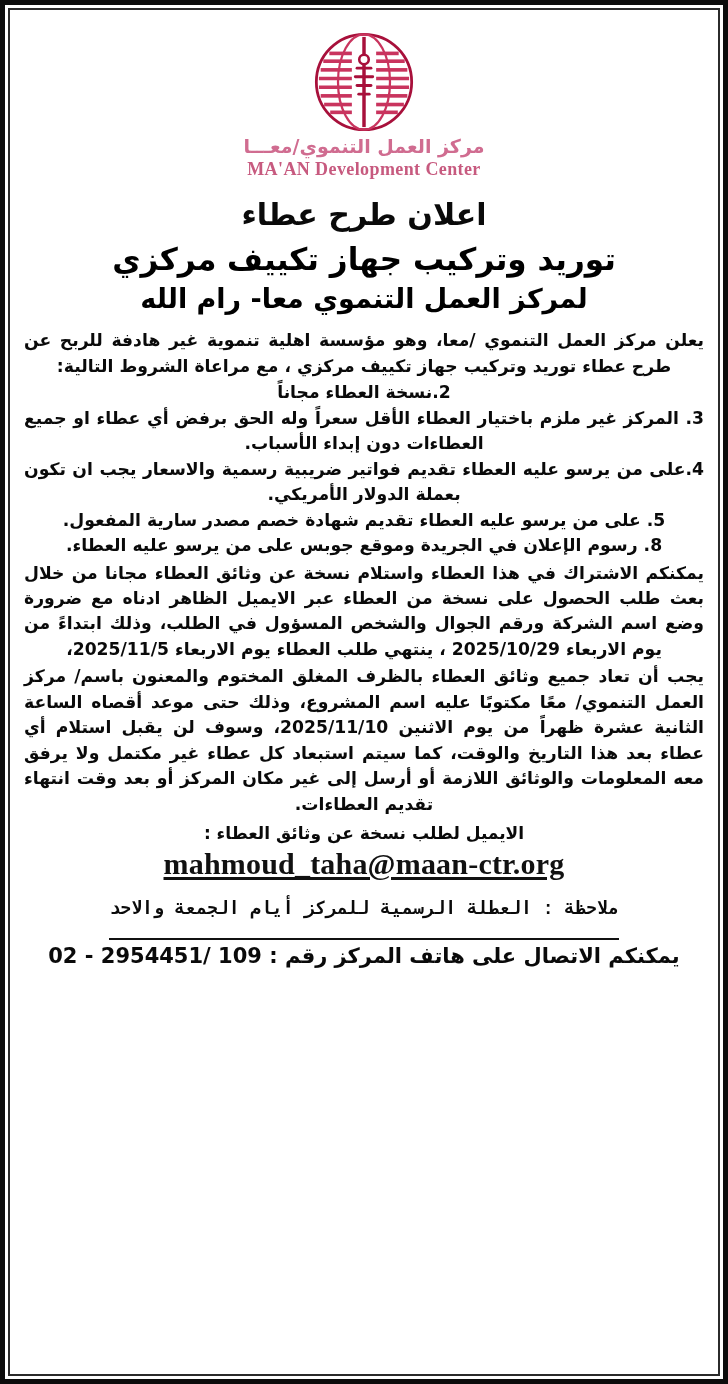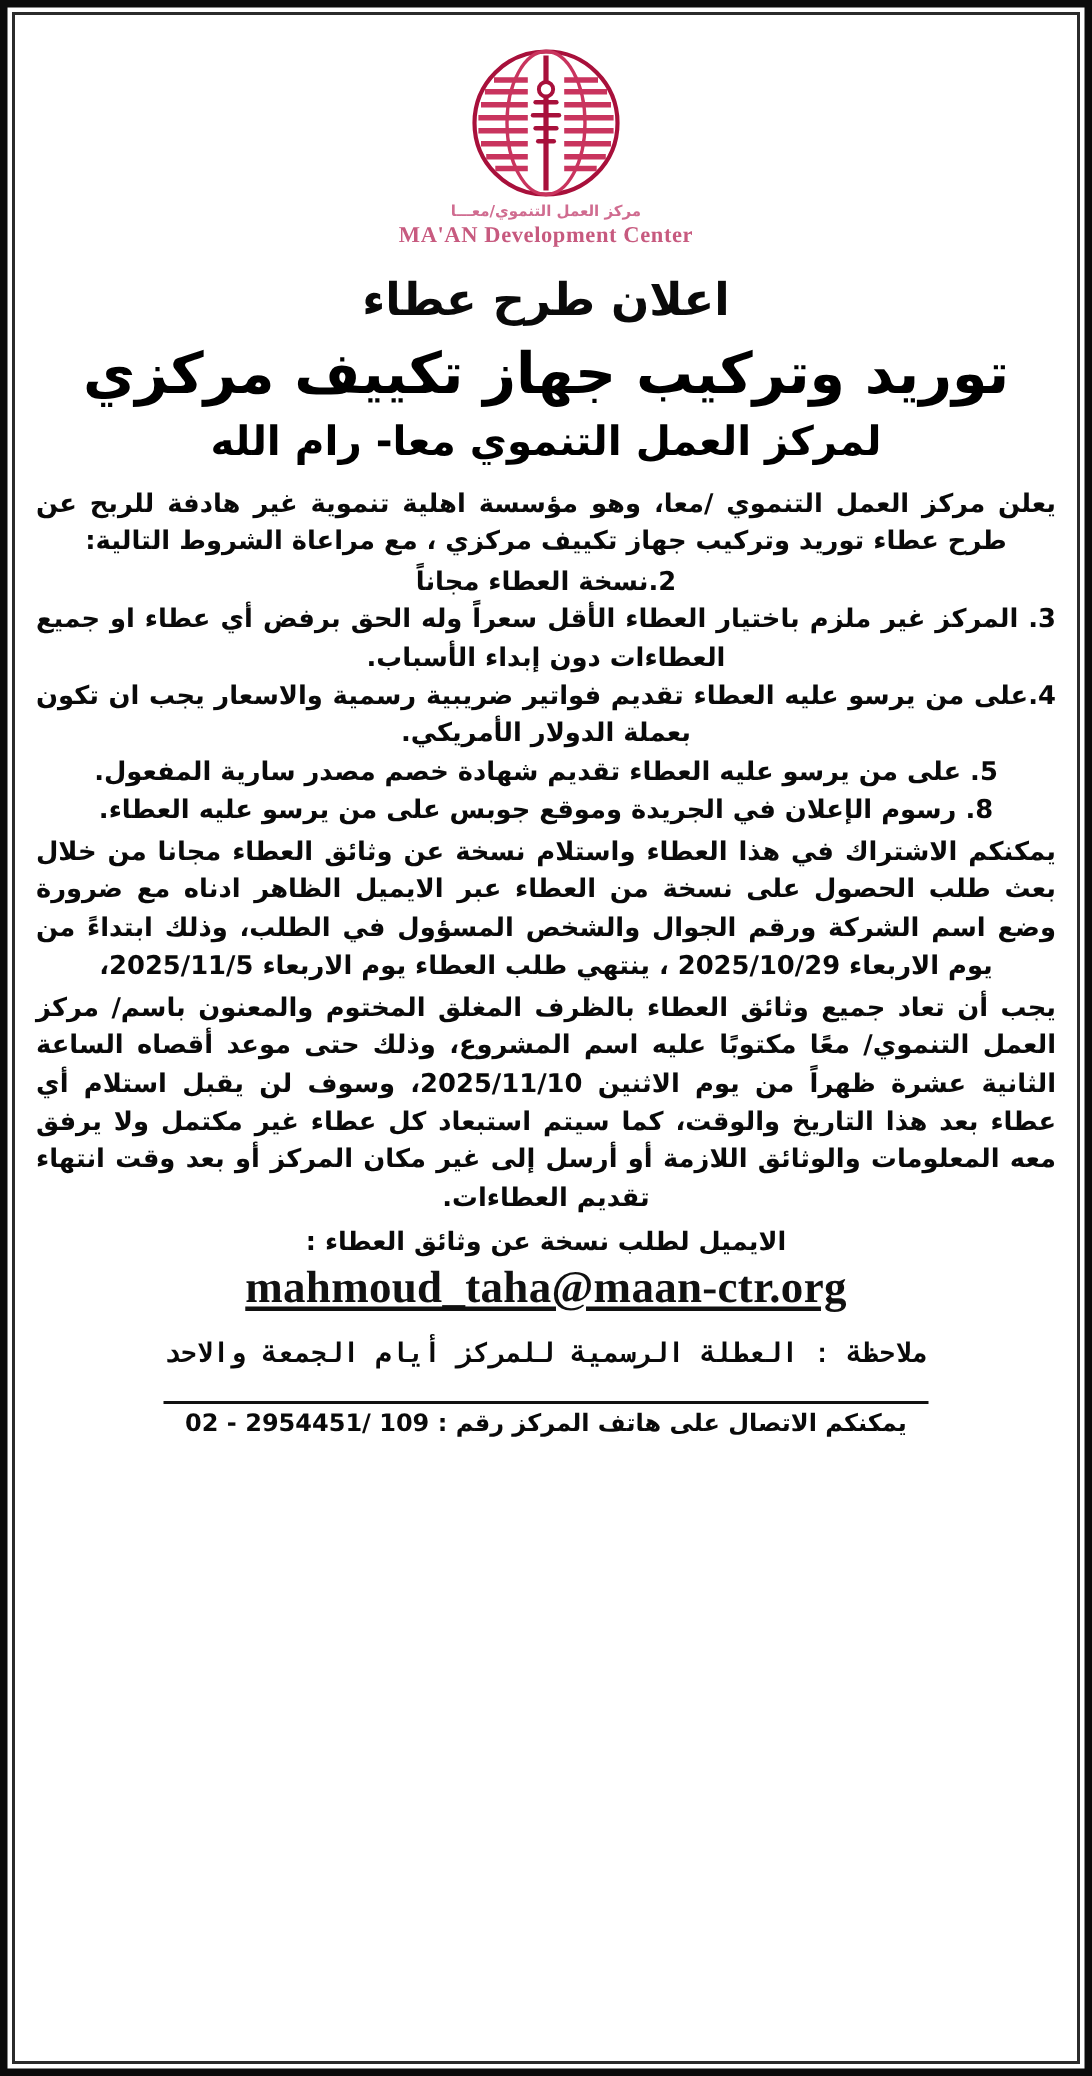--- a/index.html
+++ b/index.html
@@ -44,49 +44,49 @@
   }
   #logo-mark {
     display: block;
     margin: 0 auto;
     width: 104px;
     height: 104px;
   }
   #logo-name-ar {
     margin-top: 2px;
     font-family: "DejaVu Sans", "Liberation Sans", sans-serif;
-    font-size: 10px;
+    font-size: 19px;
     font-weight: 700;
     color: #d06c90;
     letter-spacing: 1px;
     line-height: 1.15;
   }
   #logo-name-en {
     margin-top: 1px;
     font-family: "Liberation Serif", "DejaVu Serif", serif;
-    font-size: 15px;
+    font-size: 18px;
     font-weight: 700;
     color: #c75a7f;
     letter-spacing: 0.4px;
     line-height: 1.15;
   }
 
   
   .heading-wrap { text-align: center; margin-top: 16px; }
   #headline-1 {
     font-family: "DejaVu Sans", "Liberation Sans", sans-serif;
     font-size: 30px;
     font-weight: 700;
     color: #0a0a0a;
     line-height: 1.25;
   }
   #headline-2 {
     margin-top: 6px;
     font-family: "DejaVu Sans", "Liberation Sans", sans-serif;
-    font-size: 38px;
+    font-size: 31px;
     font-weight: 700;
     color: #000;
     line-height: 1.3;
   }
   #headline-3 {
     margin-top: 2px;
     font-family: "DejaVu Sans", "Liberation Sans", sans-serif;
     font-size: 27px;
     font-weight: 700;
     color: #000;
@@ -161,21 +161,21 @@
     line-height: 1.4;
     font-family: Liberation Mono, monospace;
   }
   #contact-line-1 {
     margin-top: 7px;
     font-size: 17.4px;
     line-height: 1.45;
   }
   #contact-line-2 {
     margin-top: 1px;
-    font-size: 16px;
+    font-size: 21px;
     line-height: 1.45;
     direction: rtl;
   }
 </style>
 </head>
 <body>
 
 <div id="ad-page">
   <div id="ad-inner">
 

